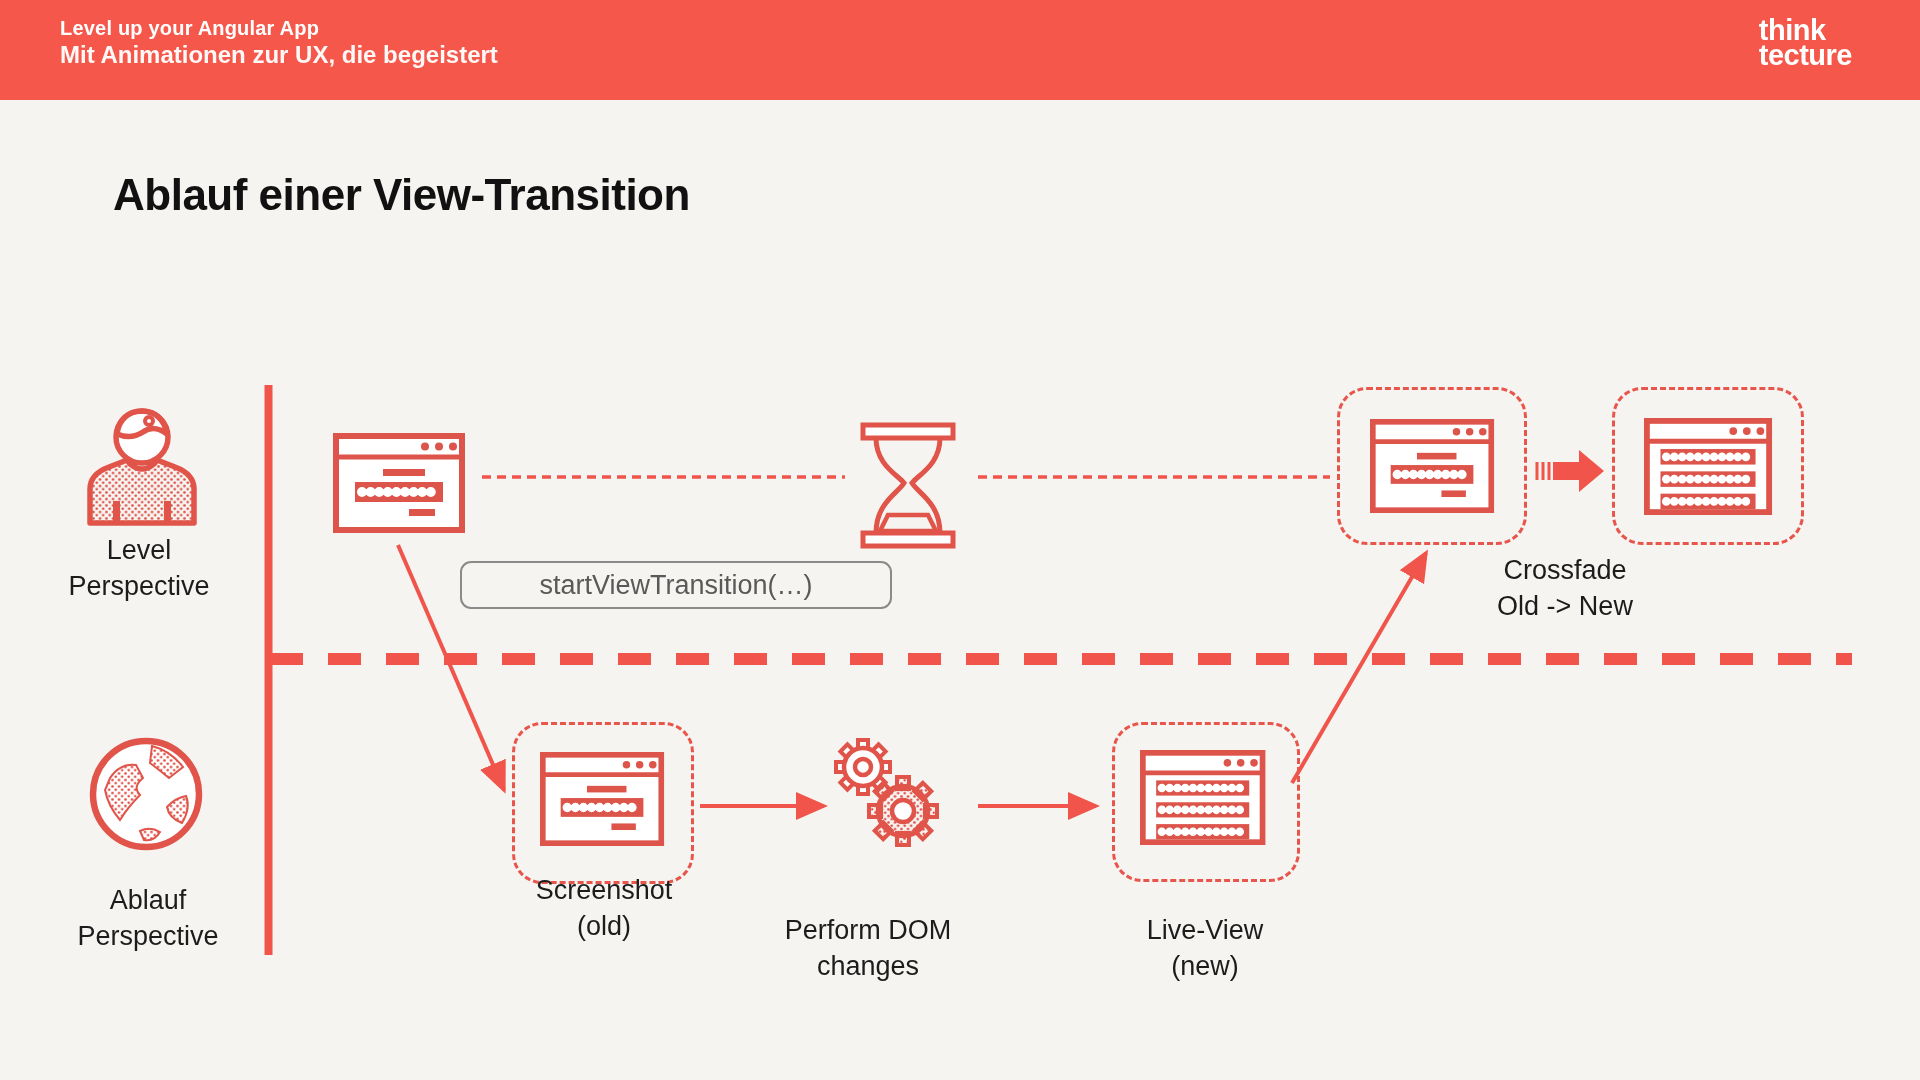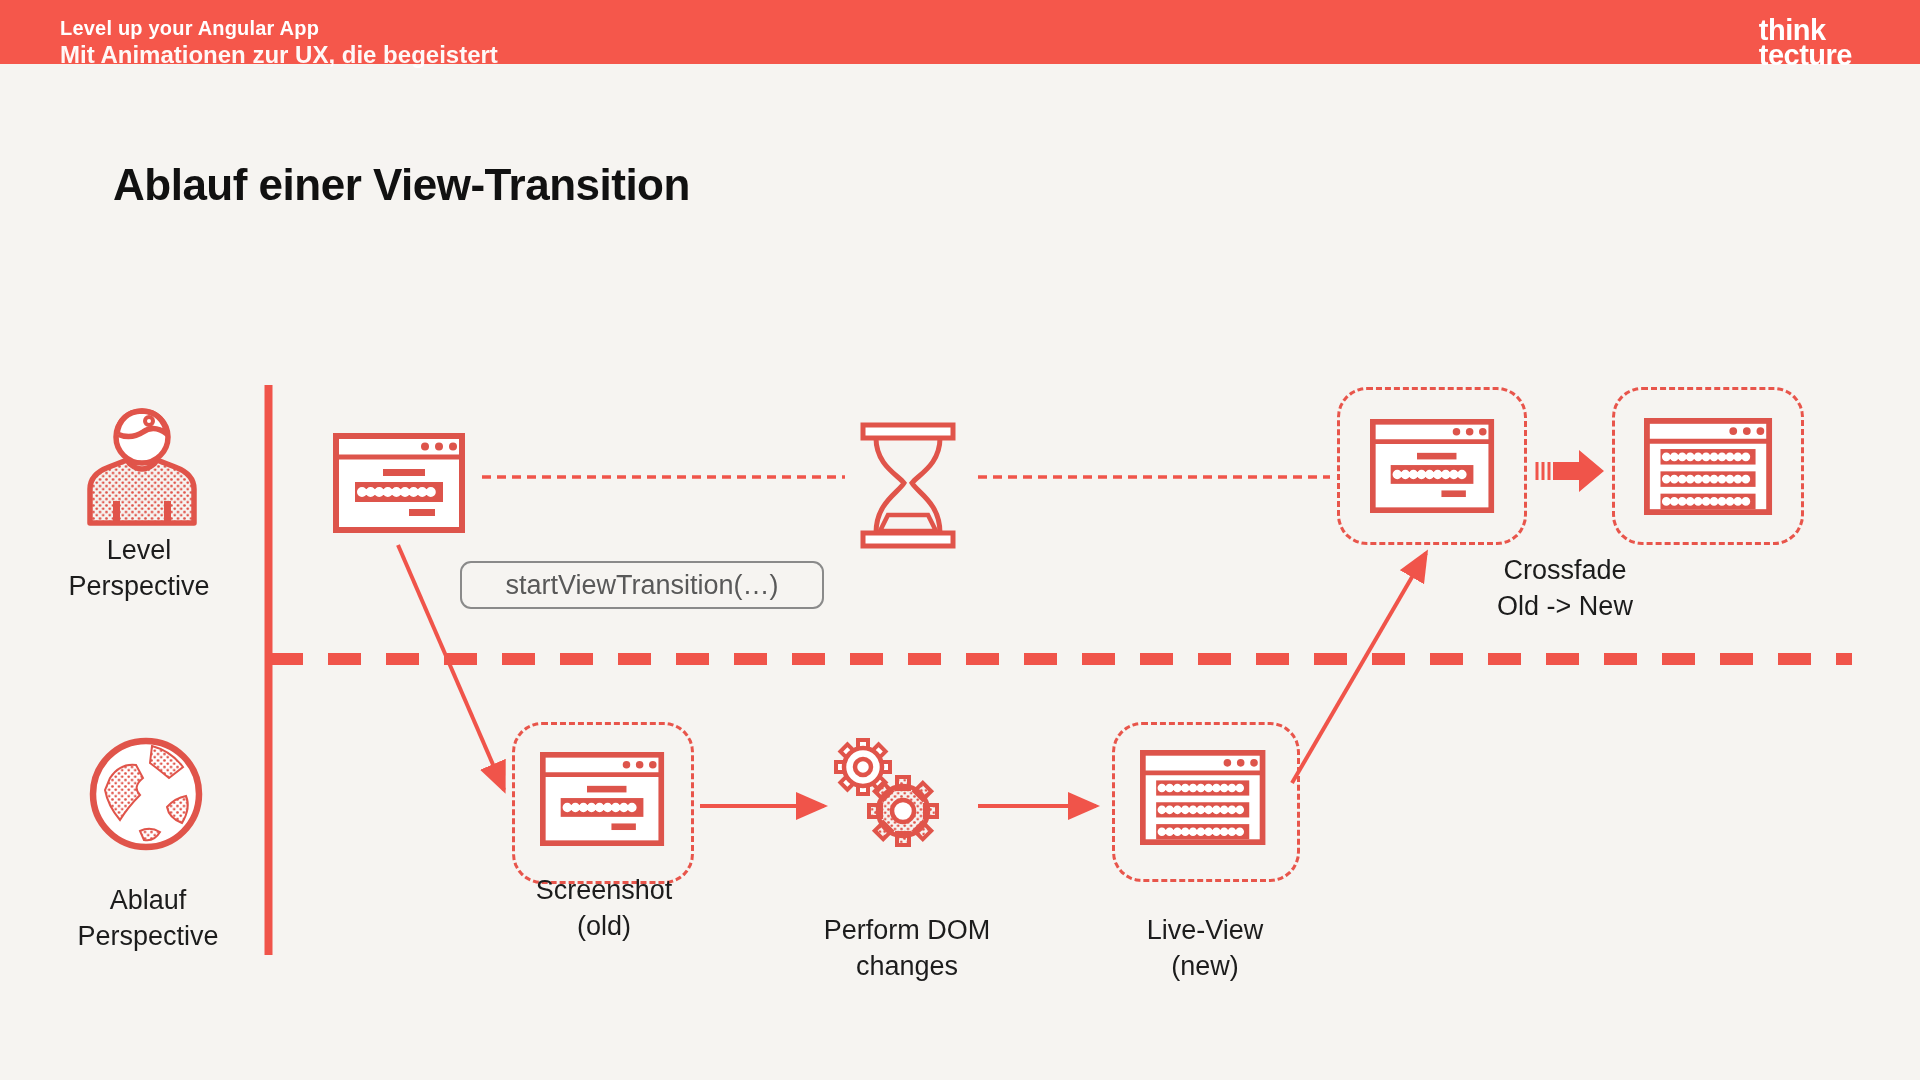--- a/index.html
+++ b/index.html
@@ -2,38 +2,38 @@
 <html><head>
 <meta charset="utf-8">
 <style>
   * { margin: 0; padding: 0; box-sizing: border-box; }
   html, body { width: 1920px; height: 1080px; overflow: hidden; }
   body { font-family: "Liberation Sans", sans-serif; background: #f6f4f1; position: relative; }
 
   .canvas { position: absolute; inset: 0; width: 1920px; height: 1080px; background: #f6f4f1; }
 
   
-  .header { position: absolute; left: 0; top: 0; width: 1920px; height: 64px; background: #f5574b; }
+  .header { position: absolute; left: 0; top: 0; width: 1920px; height: 100px; background: #f5574b; }
   .header-texts { position: absolute; left: 60px; top: 14px; color: #ffffff; }
   .header-title { font-size: 20px; font-weight: 700; line-height: 28px; letter-spacing: 0.2px; }
   .header-subtitle { font-size: 24px; font-weight: 700; line-height: 26px; opacity: 0.96; }
   .logo { position: absolute; right: 68px; top: 18px; color: #ffffff; font-weight: 700; font-size: 29px; line-height: 25px; letter-spacing: -0.5px; text-align: left; }
 
   
-  .slide-title { position: absolute; left: 113px; top: 160px; font-size: 44px; font-weight: 700; color: #111111; letter-spacing: -0.5px; }
+  .slide-title { position: absolute; left: 113px; top: 170px; font-size: 44px; font-weight: 700; color: #111111; letter-spacing: -0.5px; }
   .slide-subtitle { position: absolute; left: 117px; top: 252px; font-size: 42px; font-weight: 400; color: #111111; }
 
   
   .lane-label, .step-label { position: absolute; width: 220px; text-align: center; font-size: 27px; line-height: 36px; color: #1c1c1c; }
 
   
   .dashed-box { position: absolute; border: 3px dashed #e8554b; border-radius: 30px; background: transparent; }
 
   
-  .code-box { position: absolute; left: 460px; top: 561px; width: 364px; height: 48px; border: 2.5px solid #8a8a8a; border-radius: 11px; display: flex; align-items: center; justify-content: center; font-size: 27px; color: #595959; background: transparent; }
+  .code-box { position: absolute; left: 460px; top: 561px; width: 432px; height: 48px; border: 2.5px solid #8a8a8a; border-radius: 11px; display: flex; align-items: center; justify-content: center; font-size: 27px; color: #595959; background: transparent; }
 
   .overlay-svg { position: absolute; left: 0; top: 0; width: 1920px; height: 1080px; pointer-events: none; }
 </style>
 </head>
 <body>
 
 <div class="canvas">
 
   <div class="header">
     <div class="header-texts">
@@ -63,21 +63,21 @@
   <div class="dashed-box" style="left:1112px; top:722px; width:188px; height:160px;"></div>
 
   <div class="code-box">
     <span>startViewTransition(…)</span>
   </div>
 
   <div class="step-label" style="left:494px; top:872px;">
     <div>Screenshot</div>
     <div>(old)</div>
   </div>
-  <div class="step-label" style="left:797px; top:912px;">
+  <div class="step-label" style="left:758px; top:912px;">
     <div>Perform DOM</div>
     <div>changes</div>
   </div>
   <div class="step-label" style="left:1095px; top:912px;">
     <div>Live-View</div>
     <div>(new)</div>
   </div>
   <div class="step-label" style="left:1455px; top:552px;">
     <div>Crossfade</div>
     <div>Old -&gt; New</div>

